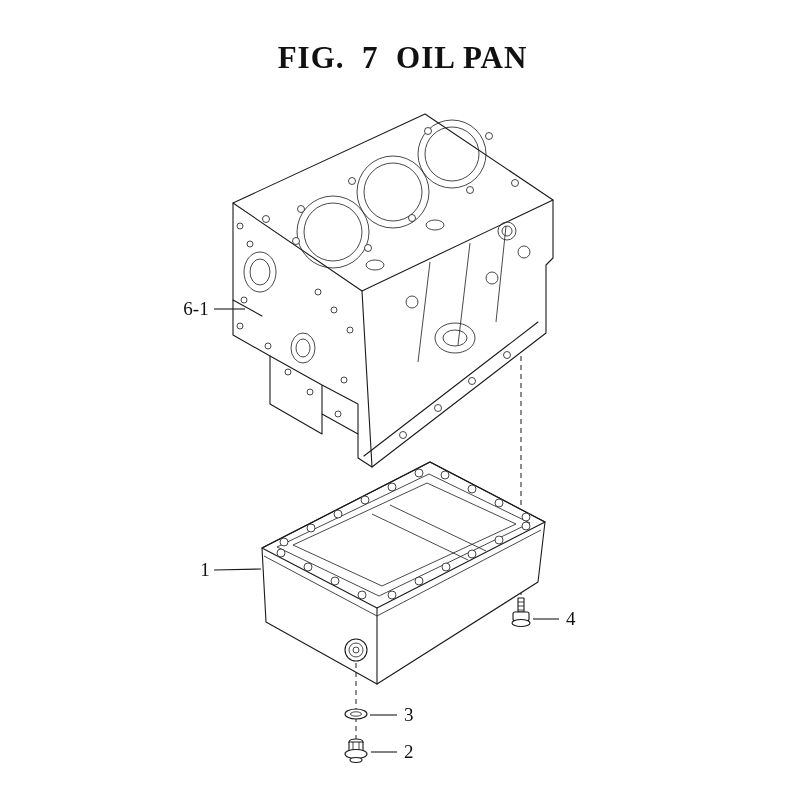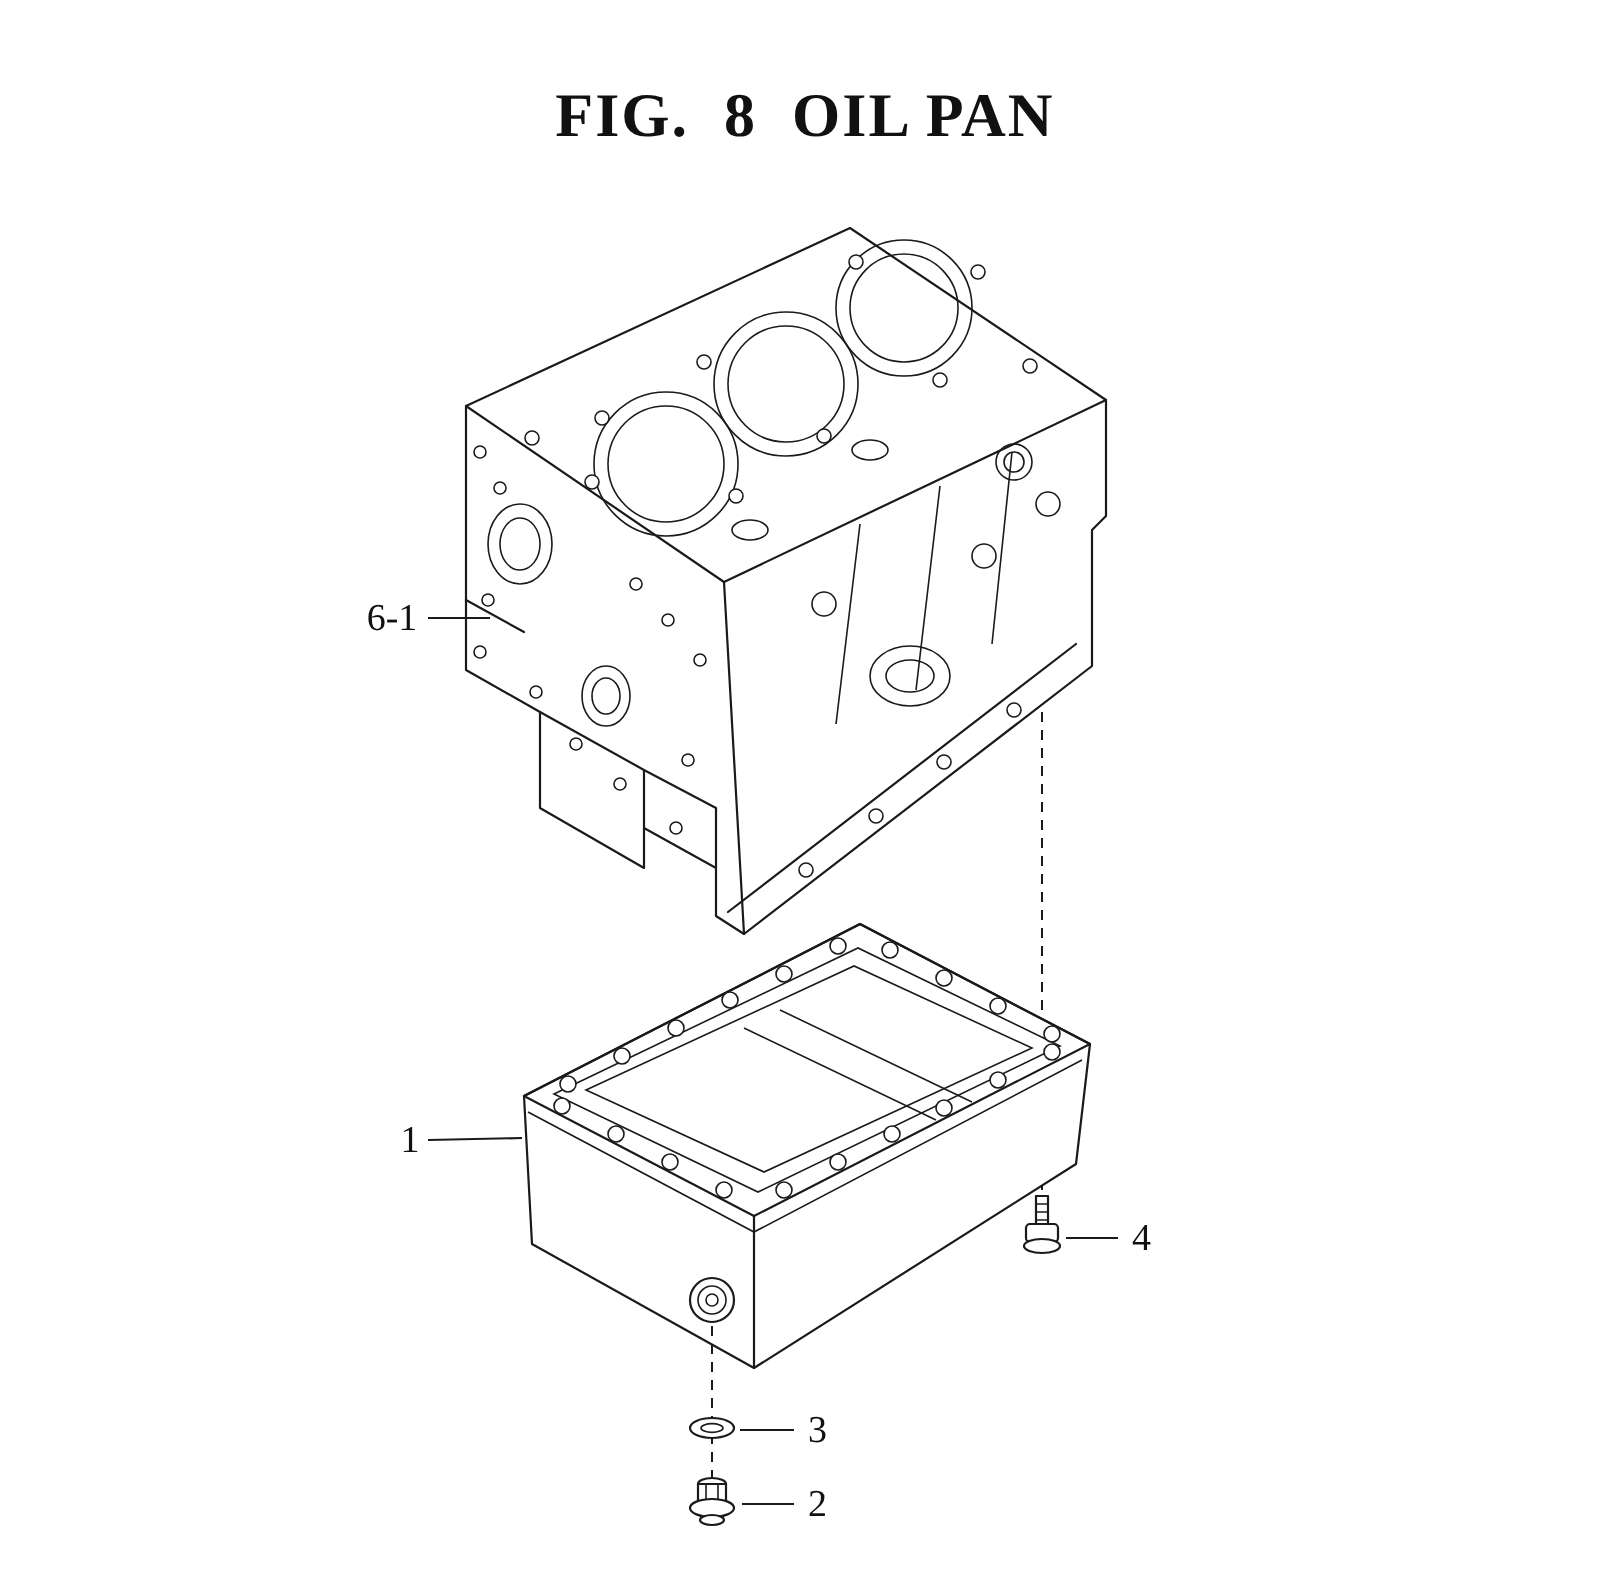--- a/index.html
+++ b/index.html
@@ -44,21 +44,21 @@
     font-family: "Liberation Serif", serif;
     font-size: 19px;
     fill: #111111;
   }
 </style>
 </head>
 <body>
 
 <div class="page">
 
-  <h1 class="fig-title">FIG.  8  OIL PAN</h1>
+  <h1 class="fig-title">FIG.  7  OIL PAN</h1>
 
   <svg class="diagram" width="805" height="787" viewBox="0 0 805 787">
 
     <g>
 
       <path class="fw" d="M233,203 L425,114 L553,200 L553,258 L546,265 L546,333 L372,467
                L358,458 L358,434 L322,414 L322,434 L270,404 L270,356 L233,335 Z"></path>
 
       <path class="ln" d="M233,203 L362,291 L553,200"></path>
       <path class="ln" d="M362,291 L372,467"></path>

